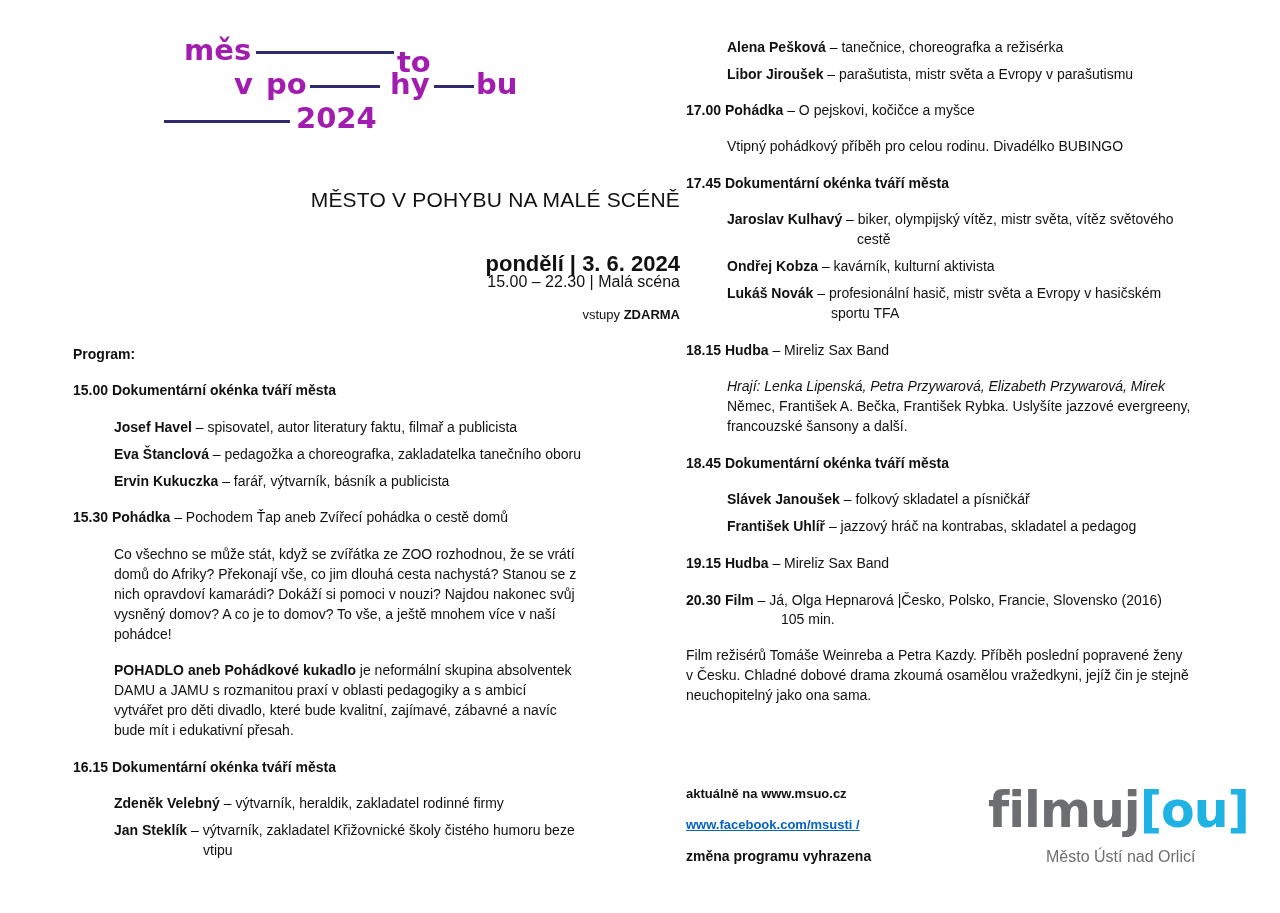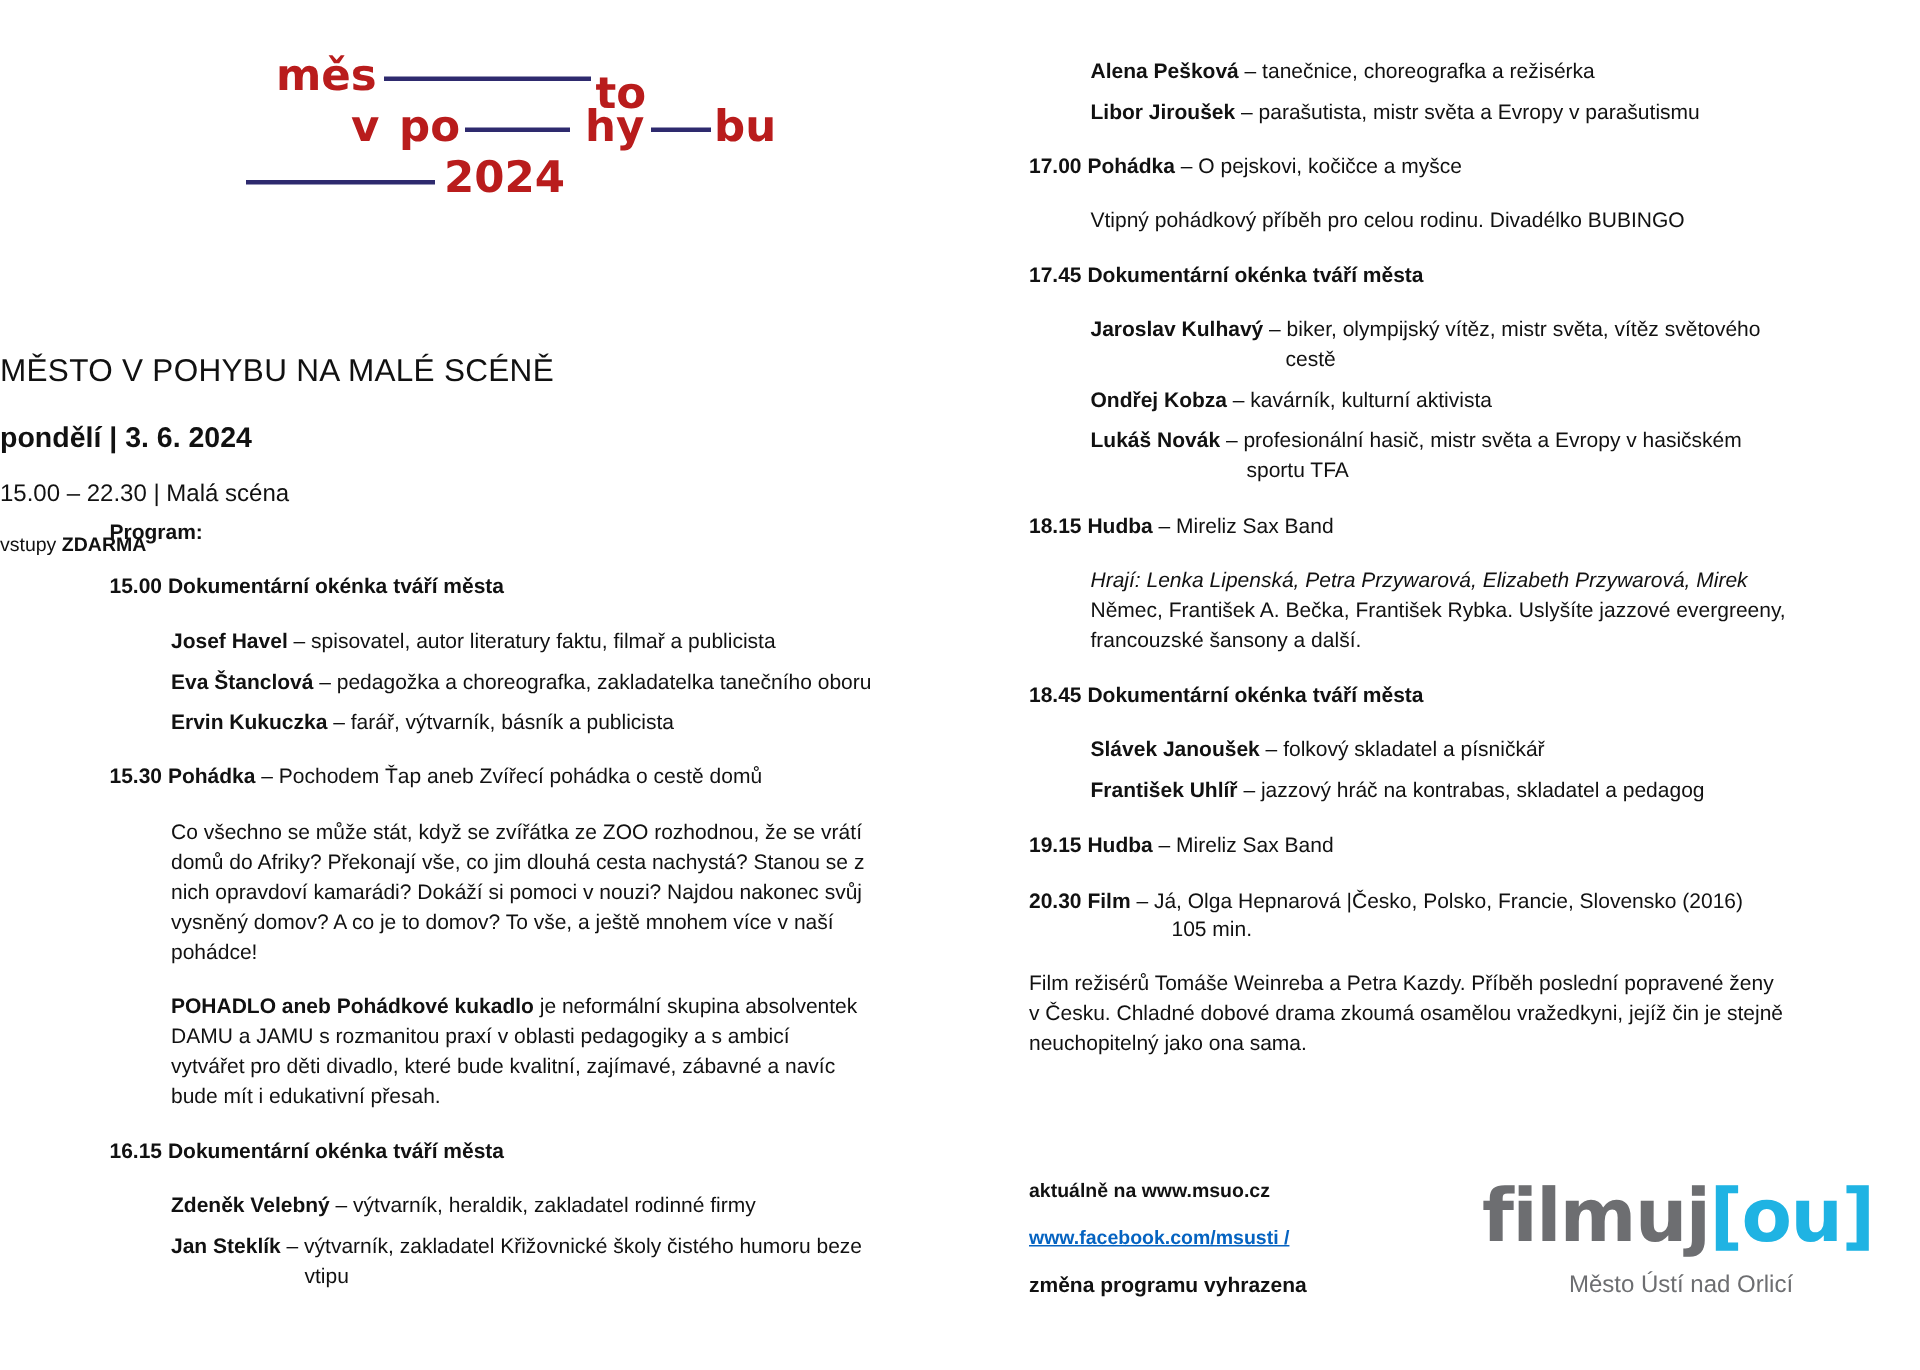--- a/index.html
+++ b/index.html
@@ -1,28 +1,28 @@
 <!DOCTYPE html>
 <html><head>
 <meta charset="utf-8">
 <style>
   html, body { margin:0; padding:0; background:#ffffff; }
   body { width:1280px; height:913px; position:relative; overflow:hidden;
          font-family:"Liberation Sans", "DejaVu Sans", sans-serif; color:#111; font-size:14px; }
   b, .b { font-weight:bold; }
 
   
-  .logo { position:absolute; left:164px; top:34px; width:360px; height:110px; color:#b91c1c;
+  .logo { position:absolute; left:164px; top:34px; width:360px; height:110px; color:#a21caf;
           font-family:"DejaVu Sans", sans-serif; font-weight:bold; font-size:29px; line-height:1; }
   .logo .w { position:absolute; }
   .logo .ln { position:absolute; height:3px; background:#2e2a6e; }
 
-  .title { position:absolute; left:0; width:680px; text-align:left;margin-top:48px; }
+  .title { position:absolute; left:0; width:680px; text-align:right; }
   .t1 { top:188px; font-size:21px; letter-spacing:0.2px; }
-  .t2 { top:234px; font-size:19px; font-weight:bold; }
+  .t2 { top:251px; font-size:22px; font-weight:bold; }
   .t3 { top:273px; font-size:16px; }
   .t4 { top:307px; font-size:13px; }
 
   .line { position:absolute; white-space:nowrap; font-size:14px; line-height:20px; }
   a.link { color:#0563c1; text-decoration:underline; }
 
   .brand { position:absolute; left:988px; top:786px; }
   .brand .big { font-size:49px; font-weight:bold; color:#6d6e71; letter-spacing:-1px; line-height:1;
                 font-family:"DejaVu Sans", sans-serif; }
   .brand .ou { color:#1fb3e3; }

